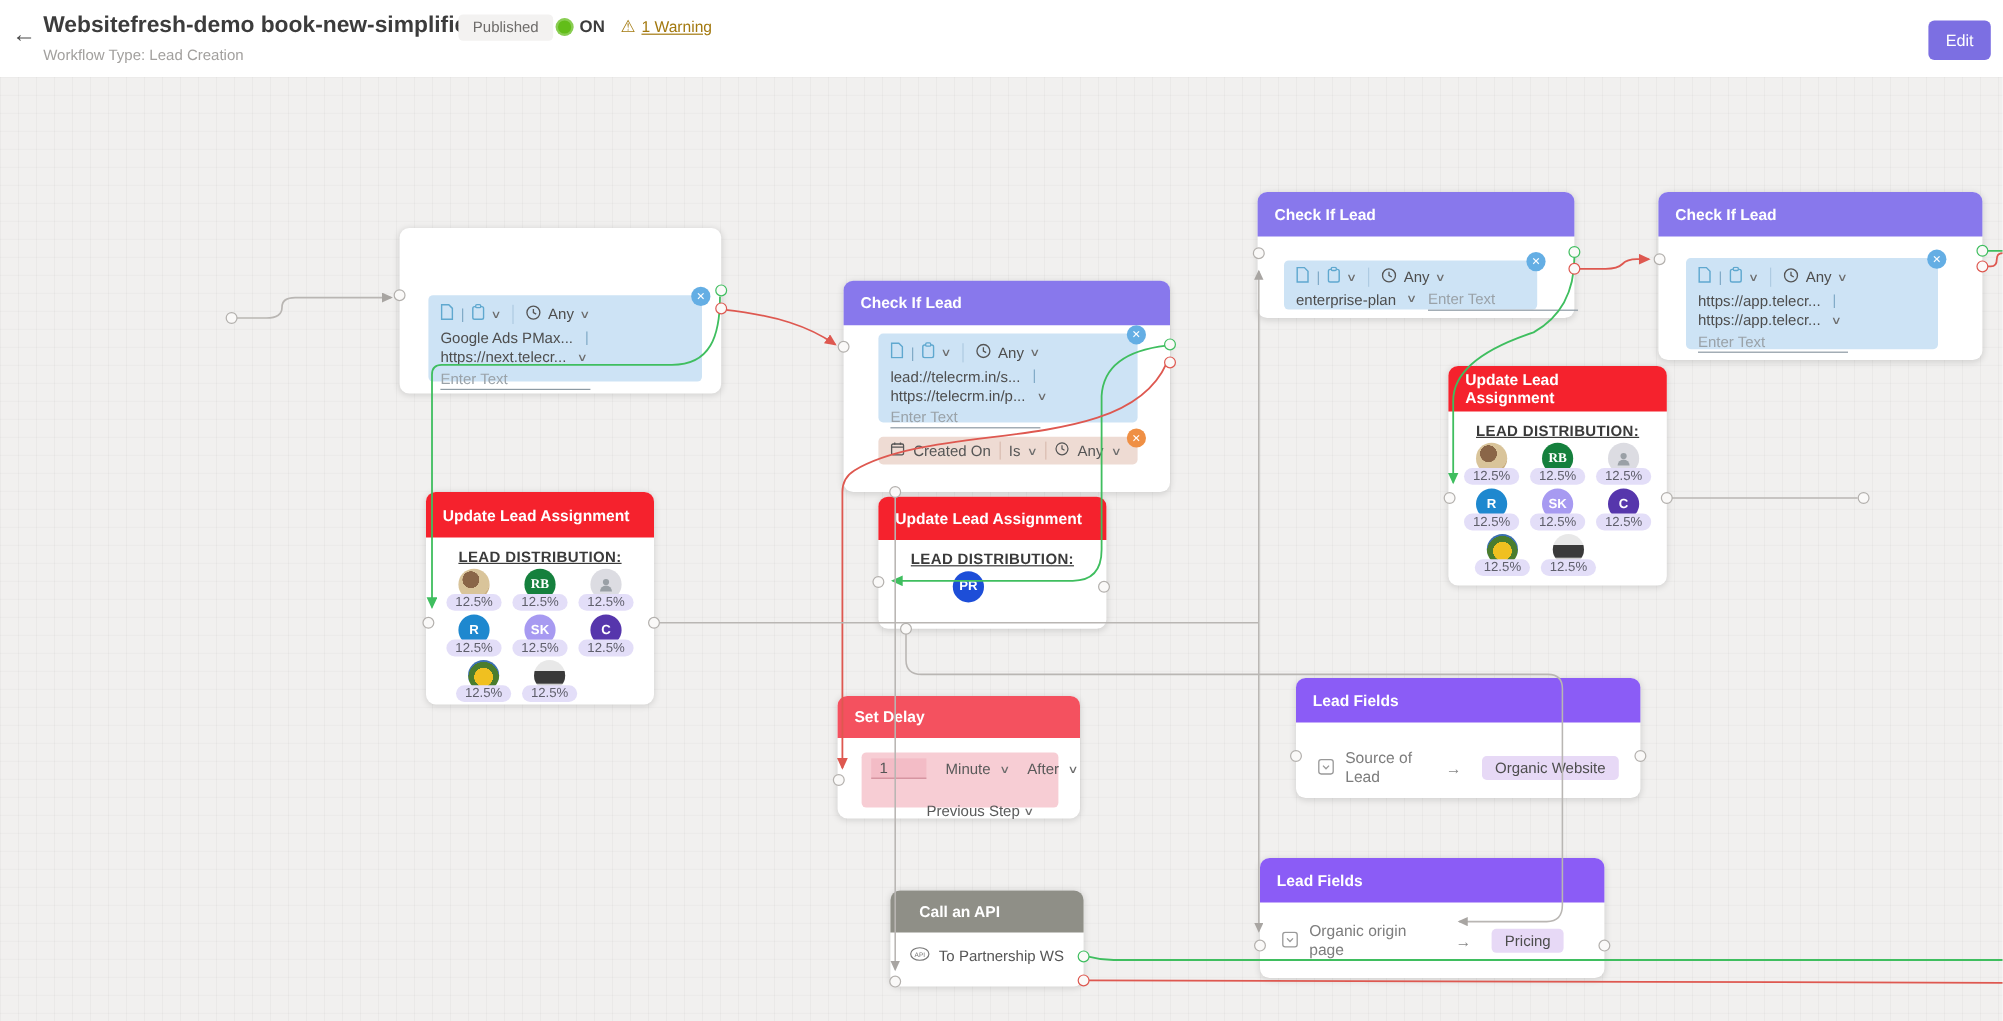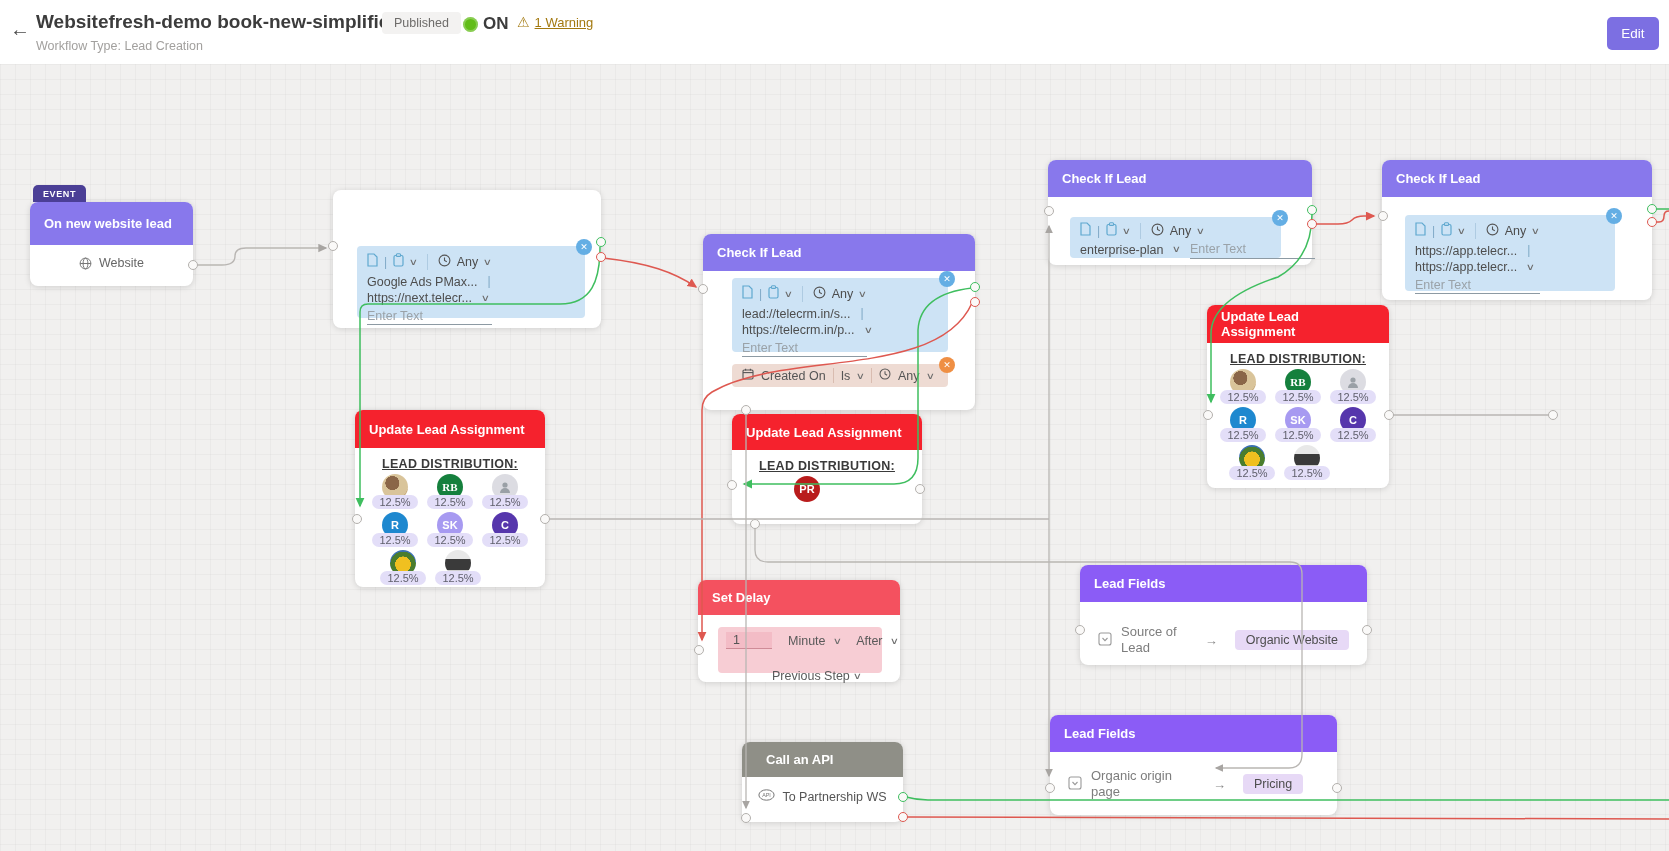--- a/index.html
+++ b/index.html
@@ -7,21 +7,21 @@
   .stage { position:relative; width:1669px; height:851px; overflow:hidden; background:#fff; }
 
   
   .topbar { position:absolute; top:0; left:0; width:1669px; height:64px; background:#fff; z-index:10; }
   .back { position:absolute; left:10px; top:18px; font-size:20px; color:#4a4a4a; cursor:pointer; }
   .wf-title { position:absolute; left:36px; top:11px; font-size:19px; font-weight:bold; color:#3c3c3c; }
   .wf-sub { position:absolute; left:36px; top:39px; font-size:12.5px; color:#a2a09e; }
   .badge-pub { position:absolute; left:382px; top:12px; background:#f3f2f1; color:#6e6c6a; font-size:12.5px; padding:4px 12px; border-radius:4px; }
   .on-wrap { position:absolute; left:463px; top:14px; display:flex; align-items:center; gap:5px; }
   .on-dot { width:15px; height:15px; border-radius:50%; background:#62bd19; box-shadow:inset 0 0 0 2px rgba(255,255,255,.25); }
-  .on-label { font-size:17px; font-weight:bold; color:#3c3c3c; }
+  .on-label { font-size:14px; font-weight:bold; color:#3c3c3c; }
   .warn-wrap { position:absolute; left:517px; top:14px; display:flex; align-items:center; gap:5px; color:#a3790f; }
   .warn-icon { font-size:14px; }
   .warn-link { font-size:13px; color:#a3790f; text-decoration:underline; cursor:pointer; }
   .edit-btn { position:absolute; left:1607px; top:17px; width:52px; height:33px; background:#7c6fe2; color:#fff; border:none; border-radius:5px; font-size:13.5px; font-family:"Liberation Sans",sans-serif; cursor:pointer; }
 
   
   .canvas { position:absolute; top:64px; left:0; width:1669px; height:787px;
     background-color:#f1f0ef;
     background-image:linear-gradient(rgba(0,0,0,0.028) 1px, transparent 1px),
                      linear-gradient(90deg, rgba(0,0,0,0.028) 1px, transparent 1px);
@@ -50,21 +50,21 @@
   .cond-row2 { position:absolute; background:#eedbd3; border-radius:4px; padding:4px 10px; font-size:12.5px; color:#555; display:flex; align-items:center; gap:7px; white-space:nowrap; }
   .row2-div { width:1px; height:15px; background:#d9bcb0; }
 
   
   .dist-title { text-align:center; font-size:12.5px; font-weight:bold; color:#3a3a3a; text-decoration:underline; letter-spacing:.3px; margin-top:9px; }
   .av-row { display:flex; justify-content:center; gap:13px; margin-top:3px; }
   .av-cell { display:flex; flex-direction:column; align-items:center; width:42px; }
   .avatar { width:26px; height:26px; border-radius:50%; color:#fff; font-size:11px; font-weight:bold; display:flex; align-items:center; justify-content:center; }
   .av-pill { background:#e3def8; border-radius:9px; font-size:11px; color:#5f5f6b; padding:1px 7px; margin-top:-5px; z-index:1; }
   .av-rb { background:#15803d;font-family:Liberation Serif, serif; } .av-r { background:#1e88cf; } .av-sk { background:#a79af1; }
-  .av-c { background:#5636ac; } .av-pr { background:#b91c1c;margin-left:24px; }
+  .av-c { background:#5636ac; } .av-pr { background:#1d4ed8;margin-left:24px; }
   .av-photo1 { background:radial-gradient(circle at 40% 35%, #8a6648 0 30%, #d9c49a 31% 70%, #cbb083 71%); }
   .av-sil { background:#dcdce2; }
   .av-sun { background:radial-gradient(circle at 50% 55%, #f0c020 0 40%, #4a7d2e 41% 65%, #3a6fb0 66%); }
   .av-car { background:linear-gradient(180deg,#e8e8e8 0 35%, #3a3a3a 36% 75%, #cfcfcf 76%); }
 
   
   .delay-box { position:absolute; background:#f7cdd4; border-radius:4px; padding:5px 8px; font-size:12.5px; color:#5a5a5a; }
   .delay-row1 { display:flex; align-items:center; gap:8px; }
   .delay-input { background:#f3bcc6; border-bottom:1px solid #cf8b97; min-width:46px; padding:1px 7px; color:#555; }
   .delay-div { width:1px; height:16px; background:#eaaeb8; }
@@ -104,34 +104,20 @@
     </div>
     <div class="warn-wrap">
       <span class="warn-icon">⚠</span>
       <span class="warn-link">1 Warning</span>
     </div>
     <button class="edit-btn">Edit</button>
   </div>
 
   <div class="canvas"></div>
 
-  <div class="node" style="left:30px; top:202px; width:163px; height:84px;">
-    <div class="event-tag">EVENT</div>
-    <div class="nhead purple" style="height:43px;">On new website lead</div>
-    <div class="website-row">
-      <span class="gicon">
-        <svg width="13" height="13" viewBox="0 0 13 13">
-            <circle cx="6.5" cy="6.5" r="5.4" fill="none" stroke="#777" stroke-width="1"></circle>
-            <ellipse cx="6.5" cy="6.5" rx="2.4" ry="5.4" fill="none" stroke="#777" stroke-width="1"></ellipse>
-            <line x1="1.1" y1="6.5" x2="11.9" y2="6.5" stroke="#777" stroke-width="1"></line>
-          </svg>
-      </span>
-      <span>Website</span>
-    </div>
-  </div>
 
   <div class="node" style="left:333px; top:190px; width:268px; height:138px;">
     <div class="cond-box" style="left:24px; top:56px; width:228px; height:72px;">
       <span class="chip-close">✕</span>
       <div class="cond-icons">
         <span><svg width="11" height="14" viewBox="0 0 11 14">
               <path d="M1 1 h6 l3 3 v9 h-9 z" fill="none" stroke="#5fa8cf" stroke-width="1.2"></path>
             </svg></span>
         <span class="cond-sep">|</span>
         <span><svg width="11" height="14" viewBox="0 0 11 14">

